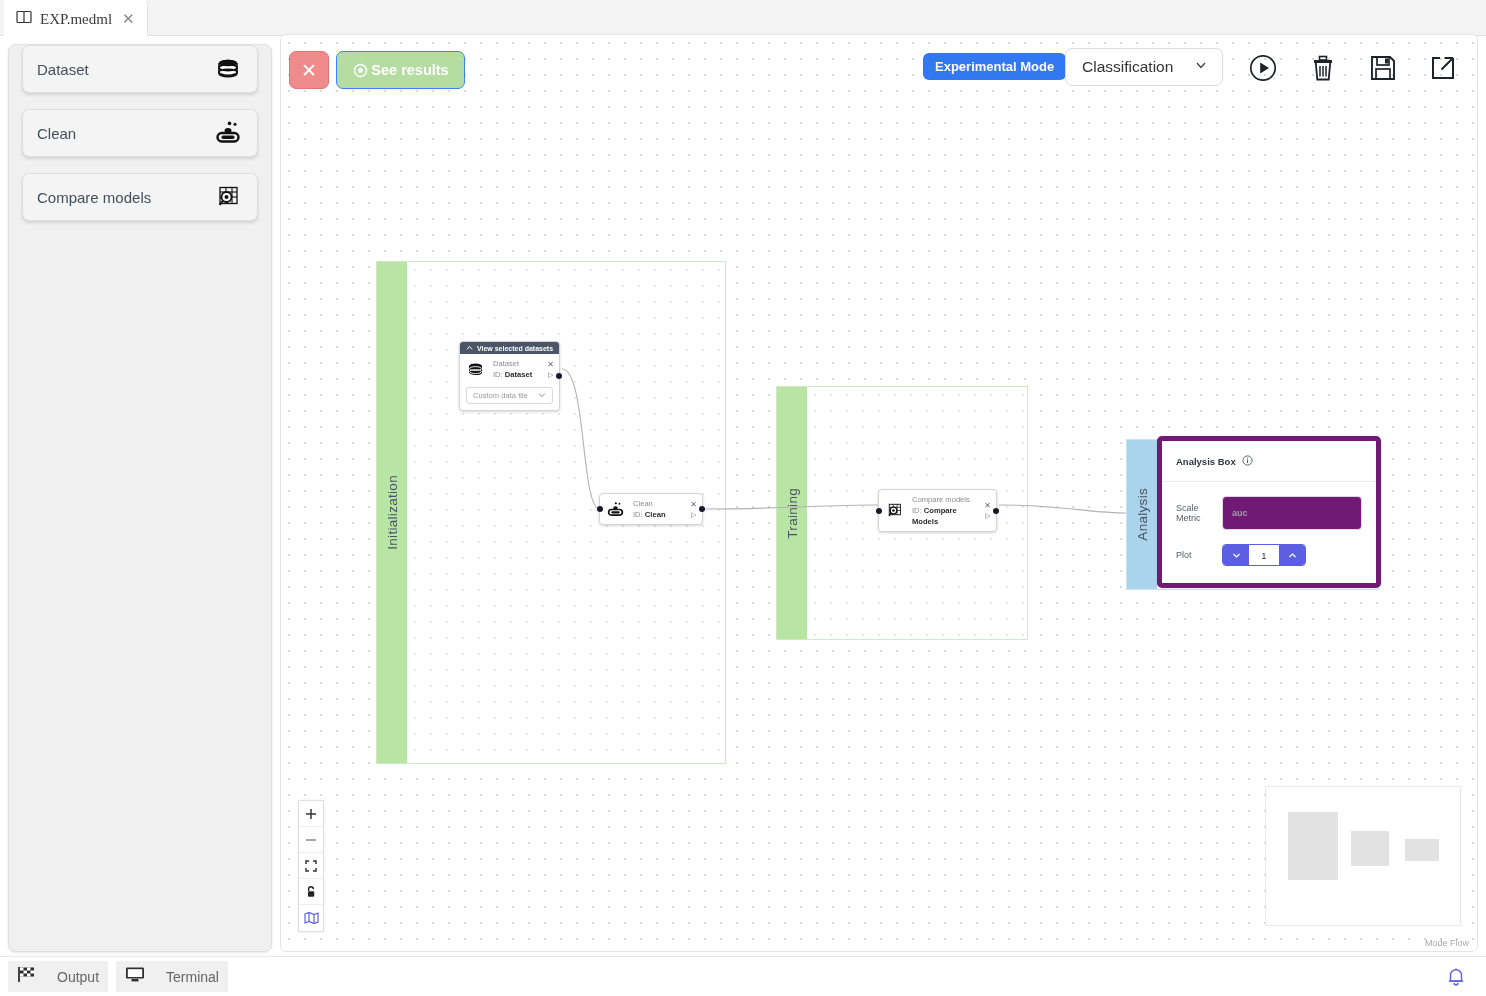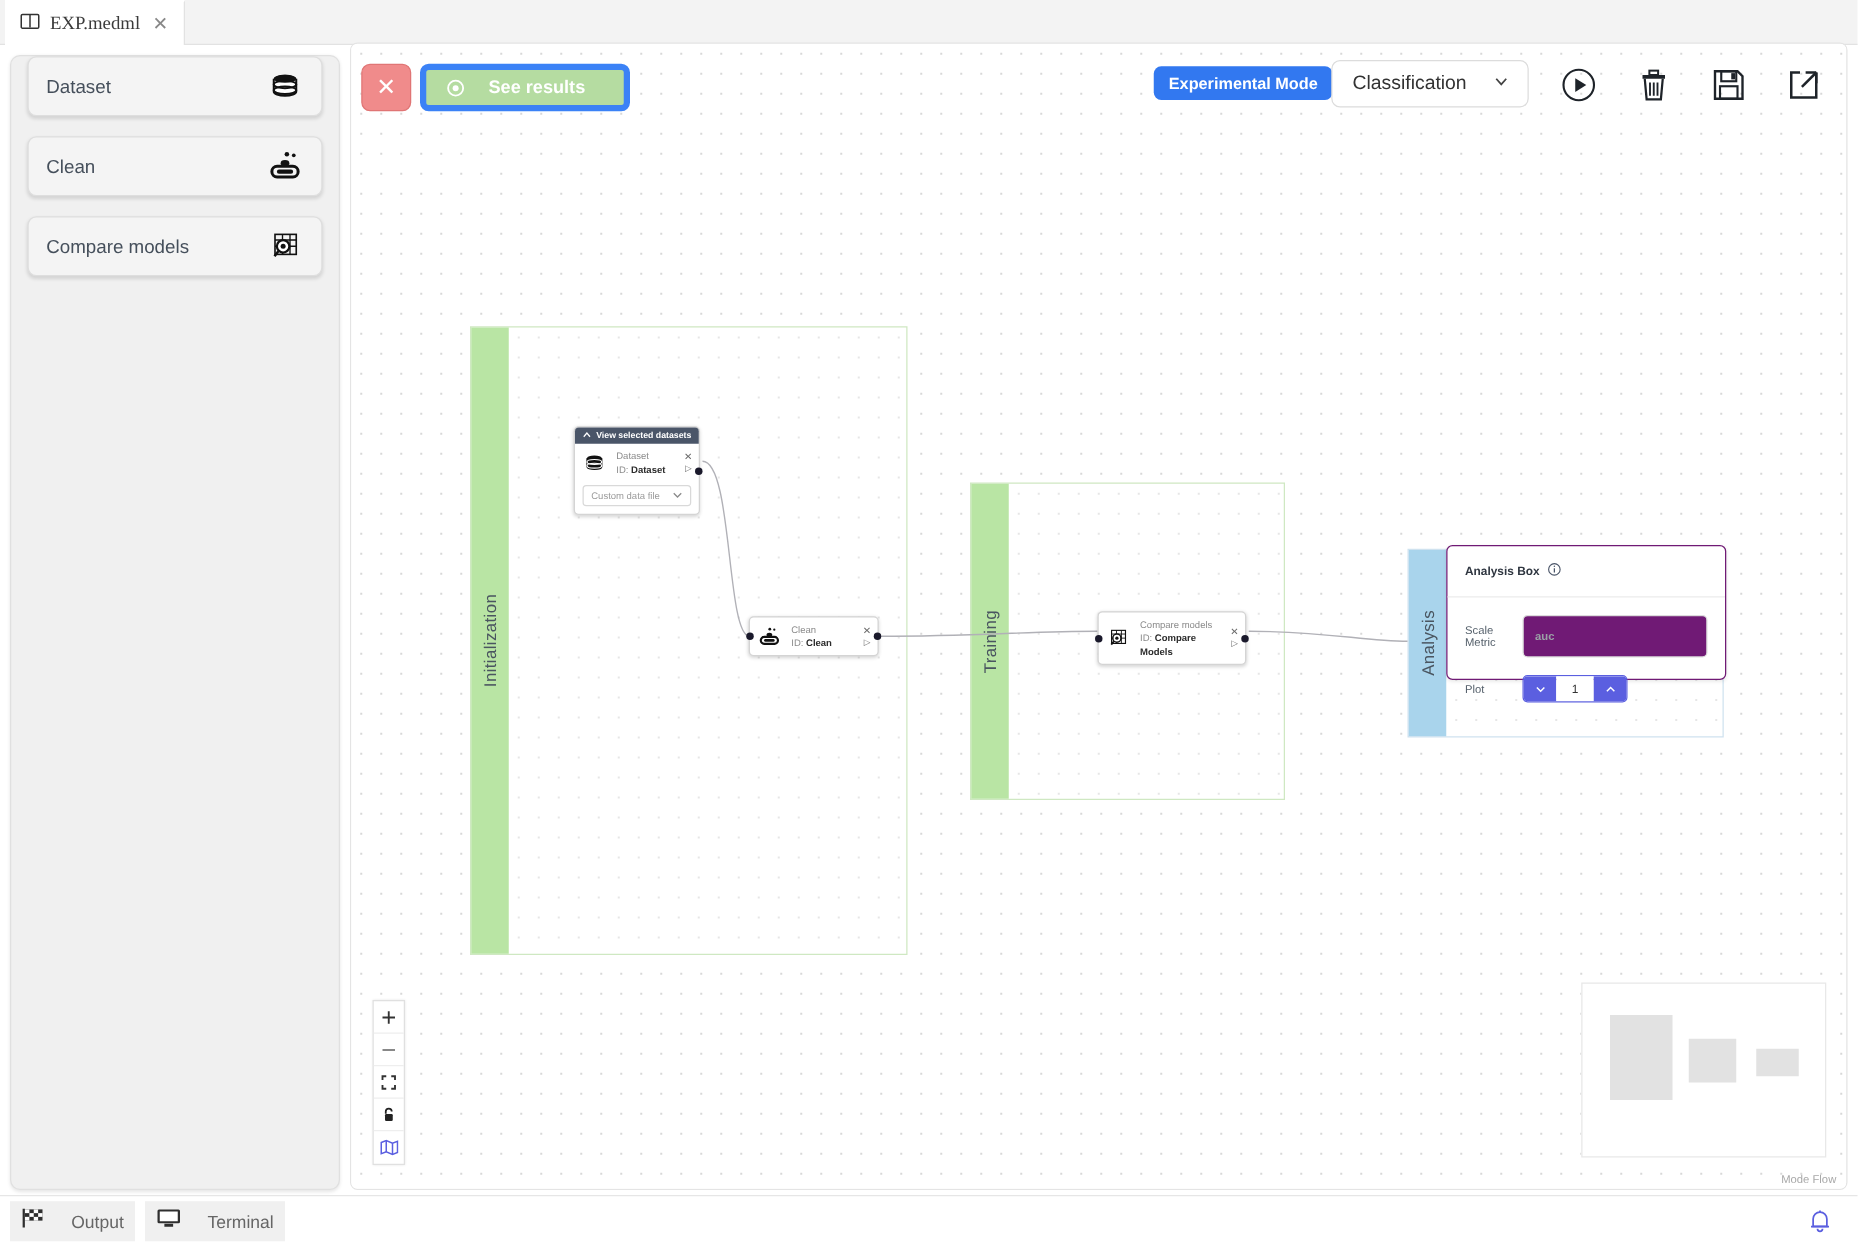--- a/index.html
+++ b/index.html
@@ -59,22 +59,22 @@
   }
 
   
   #close-btn {
     position: absolute; left: 8px; top: 16px; width: 40px; height: 38px;
     background: #f08b8b; border: 1px solid #e07575; border-radius: 7px;
     color: #fff; font-size: 19px; display:flex; align-items:center; justify-content:center;
     cursor: pointer;
   }
   #see-results {
-    position: absolute; left: 55px; top: 16px; width: 168px; height: 38px;
-    background: #b5dca1; border: 5px solid #3b82f6; border-radius: 7px;
+    position: absolute; left: 55px; top: 16px; width: 129px; height: 38px;
+    background: #b5dca1; border: 1px solid #3b82f6; border-radius: 7px;
     display: flex; align-items: center; cursor: pointer; justify-content: flex-end;
   }
   #see-results .eye { margin-left: 14px; display:flex; }
   #see-results .lbl { flex: 1; text-align: center; color: #ffffff; font-size: 14.5px; font-weight: bold; margin-right: 14px;}
   #exp-mode {
     position: absolute; left: 642px; top: 18px; height: 27px;
     background: #3278f0; color: #fff; border-radius: 6px;
     font-size: 13px; font-weight: bold; display:flex; align-items:center;
     padding: 0 12px; cursor: pointer;
   }
@@ -138,22 +138,22 @@
   }
   #node-dataset .dsel {
     margin: 3px 6px 6px 6px; height: 17px; border: 1px solid #d9d9d9; border-radius: 3px;
     display:flex; align-items:center; justify-content:space-between;
     padding: 0 6px; font-size: 7.6px; color: #9a9a9a; cursor:pointer; background:#fff;
   }
   #node-clean { left: 318px; top: 458px; width: 104px; }
   #node-compare { left: 597px; top: 454px; width: 119px; }
 
   
-  #abox { position:absolute; left: 876px; top: 401px; width: 224px; height: 108px;
-    background:#fff; border:1px solid #701a75; border-radius:5px;
+  #abox { position:absolute; left: 876px; top: 401px; width: 224px; height: 152px;
+    background:#fff; border:5px solid #701a75; border-radius:5px;
     box-shadow: 0 1px 3px rgba(0,0,0,.08); }
   #abox .ahdr { padding: 11px 14px; border-bottom: 1px solid #ececec;
     display:flex; align-items:center; gap:6px; }
   #abox .ahdr .at { font-size: 9.5px; font-weight: bold; color: #2f3640; }
   #abox .arow { display:flex; align-items:center; padding: 0 14px; margin-top: 14px; }
   #abox .alabel { font-size: 9px; color: #55606b; width: 46px; }
   #abox .ainput { flex:1; height: 23px; border:1px solid #dcdcdc; border-radius:4px;
     display:flex; align-items:center; padding: 16px 9px; font-size: 9px; color:#9aa0a6; background:#701a75;font-weight:bold;}
   #abox .stepper { display:flex; border-radius:4px; overflow:hidden; border:1px solid #5b5fe0; }
   #abox .stepper .sb { width: 26px; height: 20px; background:#5b5fe0; color:#fff;

